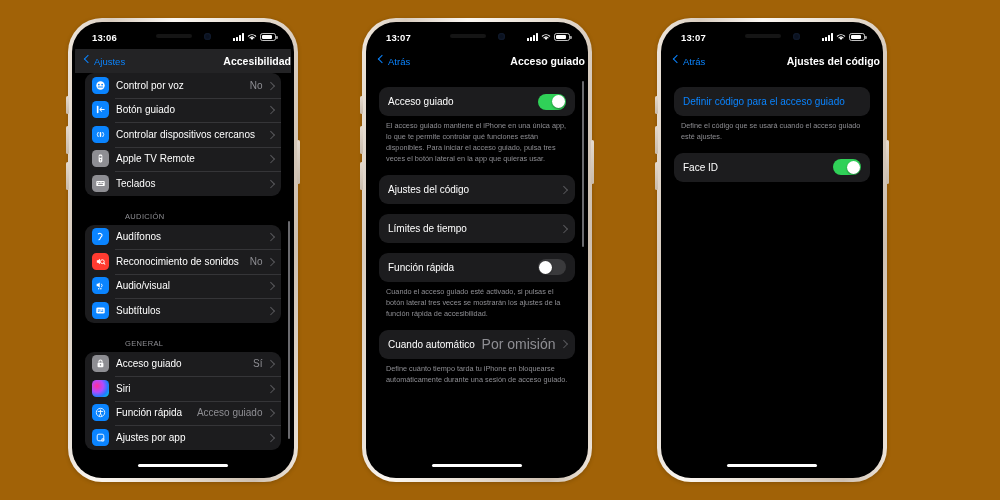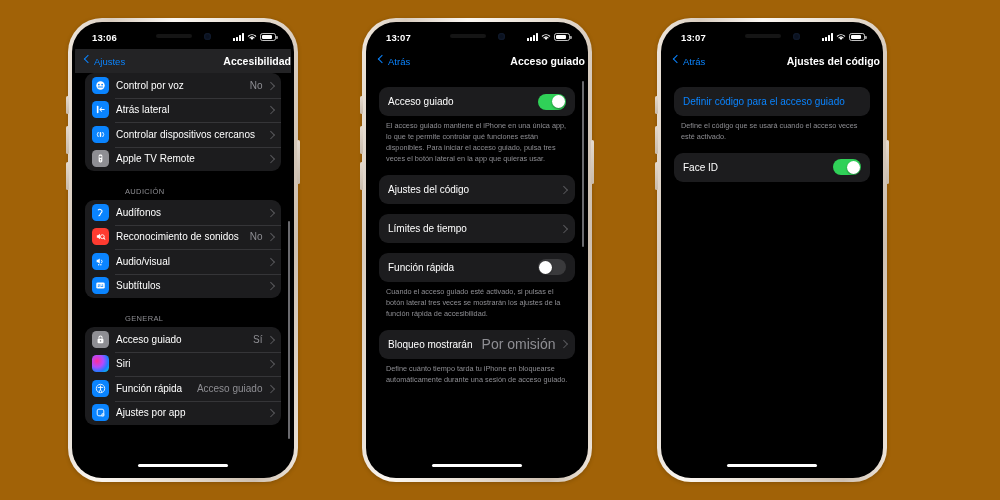--- a/index.html
+++ b/index.html
@@ -372,21 +372,21 @@
               <span class="row-value">No</span>
               <span class="chev-right"></span>
             </div>
             <div class="row">
               <span class="ico blue">
                 <svg width="11" height="11" viewBox="0 0 12 12">
                     <rect x="2" y="2" width="1.8" height="8" rx="0.8" fill="#fff"></rect>
                     <path d="M10 6H5.6M7.2 4.1 5.3 6l1.9 1.9" stroke="#fff" stroke-width="1.1" fill="none" stroke-linecap="round" stroke-linejoin="round"></path>
                   </svg>
               </span>
-              <span class="row-label">Atrás lateral</span>
+              <span class="row-label">Botón guiado</span>
               <span class="row-value"></span>
               <span class="chev-right"></span>
             </div>
             <div class="row">
               <span class="ico blue">
                 <svg width="11" height="11" viewBox="0 0 12 12">
                     <rect x="5.2" y="3.4" width="1.6" height="5.2" rx="0.8" fill="#fff"></rect>
                     <path d="M3.4 3.6A3.6 3.6 0 0 0 3.4 8.4M8.6 3.6a3.6 3.6 0 0 1 0 4.8" stroke="#fff" stroke-width="1" fill="none" stroke-linecap="round"></path>
                   </svg>
               </span>
@@ -397,20 +397,37 @@
             <div class="row">
               <span class="ico gray">
                 <svg width="11" height="11" viewBox="0 0 12 12">
                     <rect x="4" y="1.6" width="4" height="8.8" rx="1.6" fill="#fff"></rect>
                     <circle cx="6" cy="4.2" r="1.3" fill="#8e8e93"></circle>
                     <rect x="5.2" y="6.6" width="1.6" height="0.9" rx="0.4" fill="#8e8e93"></rect>
                     <rect x="5.2" y="8.2" width="1.6" height="0.9" rx="0.4" fill="#8e8e93"></rect>
                   </svg>
               </span>
               <span class="row-label">Apple TV Remote</span>
+              <span class="row-value"></span>
+              <span class="chev-right"></span>
+            </div>
+            <div class="row">
+              <span class="ico gray">
+                <svg width="11" height="11" viewBox="0 0 12 12">
+                    <rect x="1.4" y="3.2" width="9.2" height="5.6" rx="1" fill="#fff"></rect>
+                    <g fill="#8e8e93">
+                      <rect x="2.6" y="4.4" width="1.1" height="1" rx="0.3"></rect>
+                      <rect x="4.3" y="4.4" width="1.1" height="1" rx="0.3"></rect>
+                      <rect x="6" y="4.4" width="1.1" height="1" rx="0.3"></rect>
+                      <rect x="7.7" y="4.4" width="1.7" height="1" rx="0.3"></rect>
+                      <rect x="3.3" y="6.4" width="5.4" height="1.1" rx="0.4"></rect>
+                    </g>
+                  </svg>
+              </span>
+              <span class="row-label">Teclados</span>
               <span class="row-value"></span>
               <span class="chev-right"></span>
             </div>
           </div>
 
           <div class="section-header">AUDICIÓN</div>
 
           <div class="group">
             <div class="row">
               <span class="ico blue">
@@ -597,21 +614,21 @@
               <span class="row-label">Función rápida</span>
               <span class="toggle off">
                   <span class="knob"></span>
                 </span>
             </div>
           </div>
           <div class="footnote">Cuando el acceso guiado esté activado, si pulsas el botón lateral tres veces se mostrarán los ajustes de la función rápida de accesibilidad.</div>
 
           <div class="group flush">
             <div class="row big noicon">
-              <span class="row-label">Bloqueo mostrarán</span>
+              <span class="row-label">Cuando automático</span>
               <span class="row-value">Por omisión</span>
               <span class="chev-right"></span>
             </div>
           </div>
           <div class="footnote">Define cuánto tiempo tarda tu iPhone en bloquearse automáticamente durante una sesión de acceso guiado.</div>
 
           <div class="scrollbar" style="top:8px; height:166px;"></div>
         </div>
 
         <div class="home-bar-wrap">
@@ -665,21 +682,21 @@
           <span class="nav-title">Ajustes del código</span>
         </div>
 
         <div class="content with-gap">
 
           <div class="group flush">
             <div class="row big noicon">
               <span class="row-label link-row">Definir código para el acceso guiado</span>
             </div>
           </div>
-          <div class="footnote">Define el código que se usará cuando el acceso veces esté activado.</div>
+          <div class="footnote">Define el código que se usará cuando el acceso guiado esté ajustes.</div>
 
           <div class="group flush">
             <div class="row big">
               <span class="row-label">Face ID</span>
               <span class="toggle on">
                   <span class="knob"></span>
                 </span>
             </div>
           </div>
 

